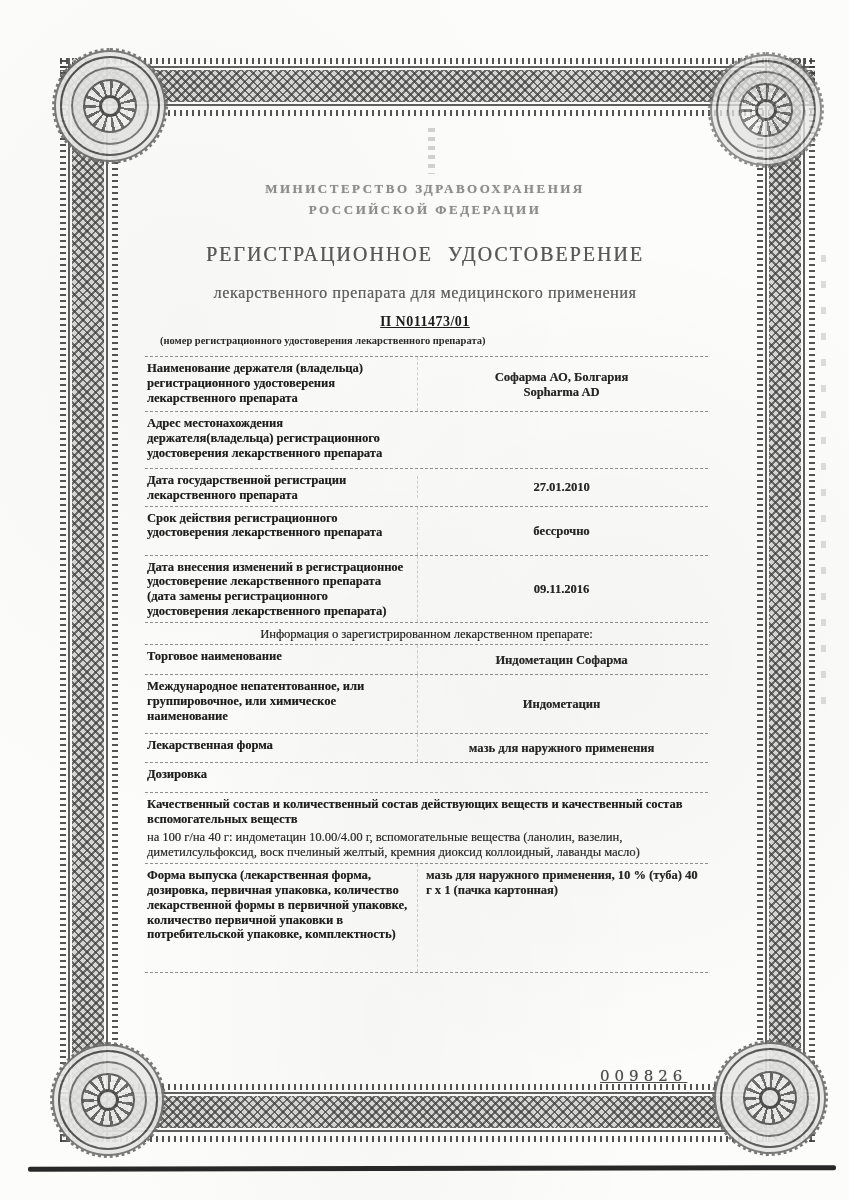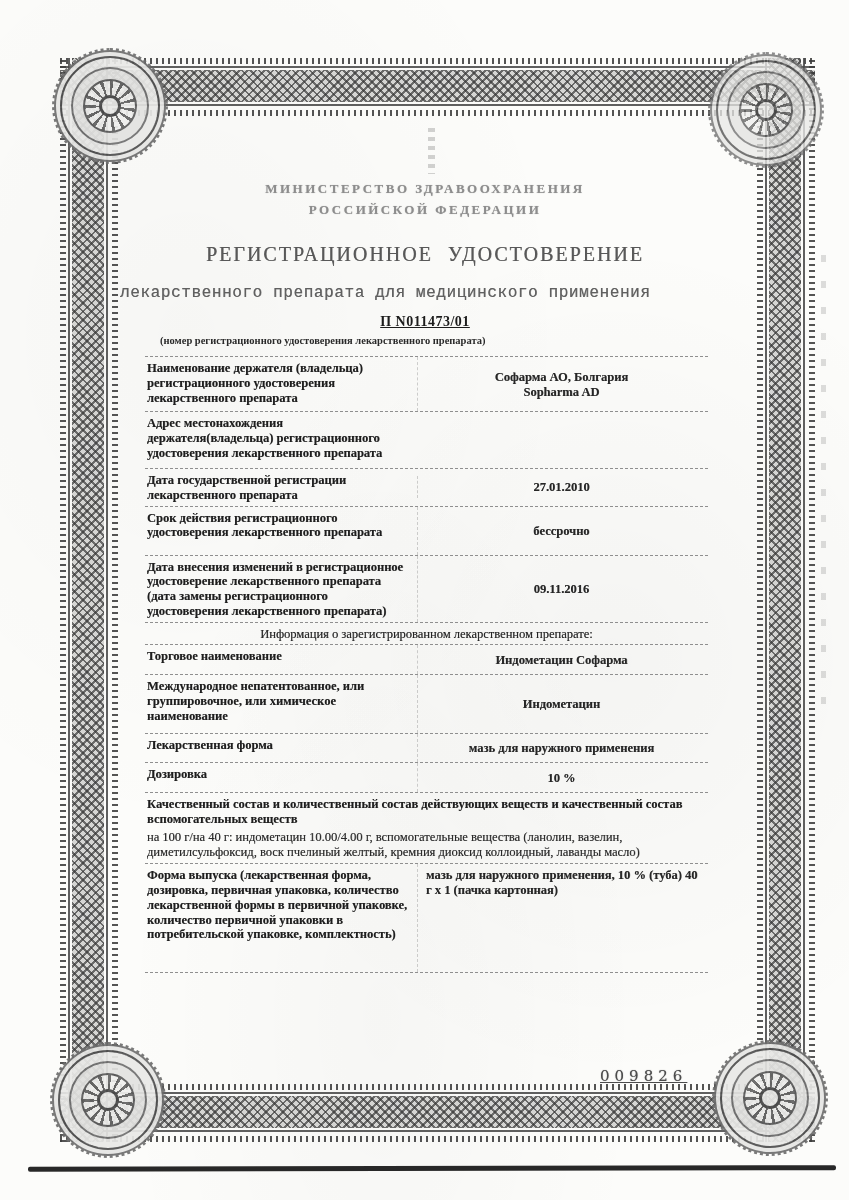--- a/index.html
+++ b/index.html
@@ -90,24 +90,23 @@
     position:absolute; left:140px; top:178px; width:570px; text-align:center;
     font-weight:bold; font-size:13px; line-height:21px; letter-spacing:2.5px;
     color:#8d8d8d; text-shadow:0 0 1px rgba(140,140,140,.6);
   }
   .doc-title{
     position:absolute; left:120px; top:243px; width:610px; text-align:center;
     font-size:20px; letter-spacing:2px; word-spacing:8px; color:#585858;
     text-shadow:0.4px 0.4px 0.6px rgba(90,90,90,.7);
   }
   .doc-subtitle{
-    position:absolute; left:120px; top:284px; width:610px; text-align:left;
+    position:absolute; left:120px; top:284px; width:610px; text-align:center;
     font-size:16px; letter-spacing:.6px; color:#606060;
     text-shadow:0.4px 0.4px 0.5px rgba(100,100,100,.65);
-    font-family:Liberation Mono, monospace;
   }
   .reg-number{
     position:absolute; left:240px; top:314px; width:370px; text-align:center;
     font-size:14px; font-weight:bold; color:#1c1c1c; text-decoration:underline;
     letter-spacing:.5px;
   }
   .reg-caption{
     position:absolute; left:160px; top:335px; width:530px; text-align:left;
     font-size:10.5px; font-weight:bold; color:#2a2a2a;
   }
@@ -214,21 +213,20 @@
       <div class="cell val">Индометацин</div>
     </div>
 
     <div class="trow r7">
       <div class="cell lbl">Лекарственная форма</div>
       <div class="cell val">мазь для наружного применения</div>
     </div>
 
     <div class="trow r8">
       <div class="cell lbl">Дозировка</div>
-      <div class="cell val">10 %</div>
     </div>
 
     <div class="comp-row">
       <div class="comp-label">Качественный состав и количественный состав действующих веществ и качественный состав вспомогательных веществ</div>
       <div class="comp-text">на 100 г/на 40 г: индометацин 10.00/4.00 г, вспомогательные вещества (ланолин, вазелин, диметилсульфоксид, воск пчелиный желтый, кремния диоксид коллоидный, лаванды масло)</div>
     </div>
 
     <div class="trow r9">
       <div class="cell lbl">Форма выпуска (лекарственная форма, дозировка, первичная упаковка, количество лекарственной формы в первичной упаковке, количество первичной упаковки в потребительской упаковке, комплектность)</div>
       <div class="cell val val-left">мазь для наружного применения, 10 % (туба) 40 г х 1 (пачка картонная)</div>

